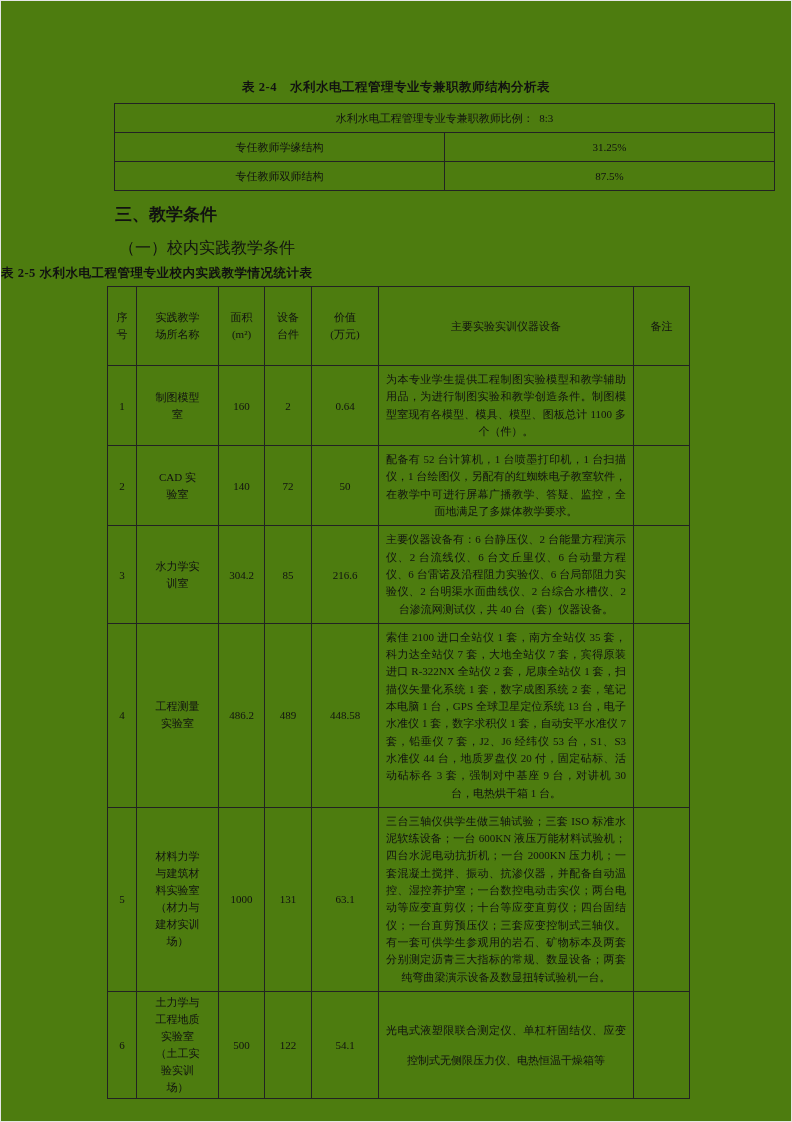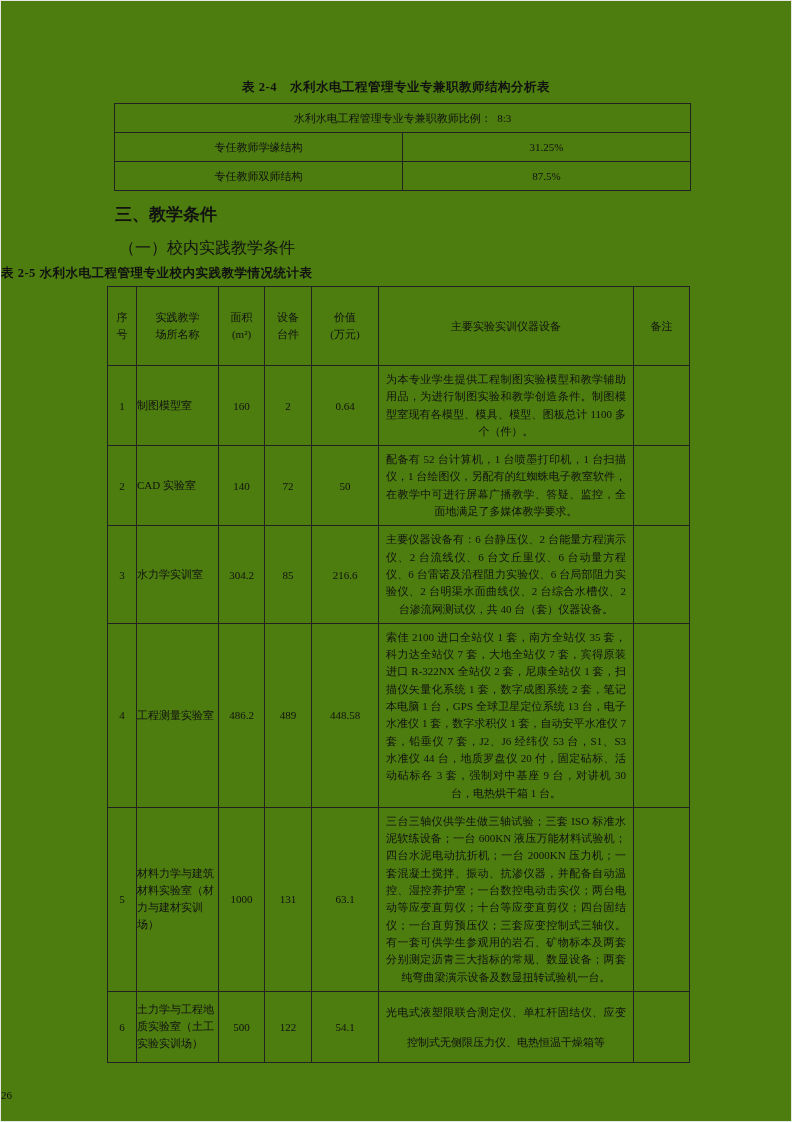--- a/index.html
+++ b/index.html
@@ -17,21 +17,21 @@
   .t24-title{
     margin-top:78px;
     text-align:center;
     font-size:12.5px;
     font-weight:bold;
     letter-spacing:0.5px;
   }
   table{border-collapse:collapse;}
   .t24{
     margin:7px 0 0 113px;
-    width:577px;
+    width:661px;
     table-layout:fixed;
     border:1.5px solid #222;
   }
   .t24 td{
     border:1px solid #222;
     height:28px;
     font-size:11px;
     text-align:center;
     vertical-align:middle;
     padding:0 4px;
@@ -72,22 +72,22 @@
     padding:0;
   }
   .t25 thead th{
     height:78px;
     text-align:center;
     white-space:pre-line;
     line-height:17px;
   }
   .t25 td.num{text-align:center;padding:0 2px;}
   .t25 td.name{
-    text-align:left;
-    padding:2px 0;
+    text-align:center;
+    padding:2px 18px;
     line-height:17px;
   }
   .t25 td.equip{
     text-align:justify;
     text-align-last:center;
     line-height:17.3px;
     padding:5px 7px;
   }
   .t25 tr.r1{height:72px;}
   .t25 tr.r2{height:70px;}

